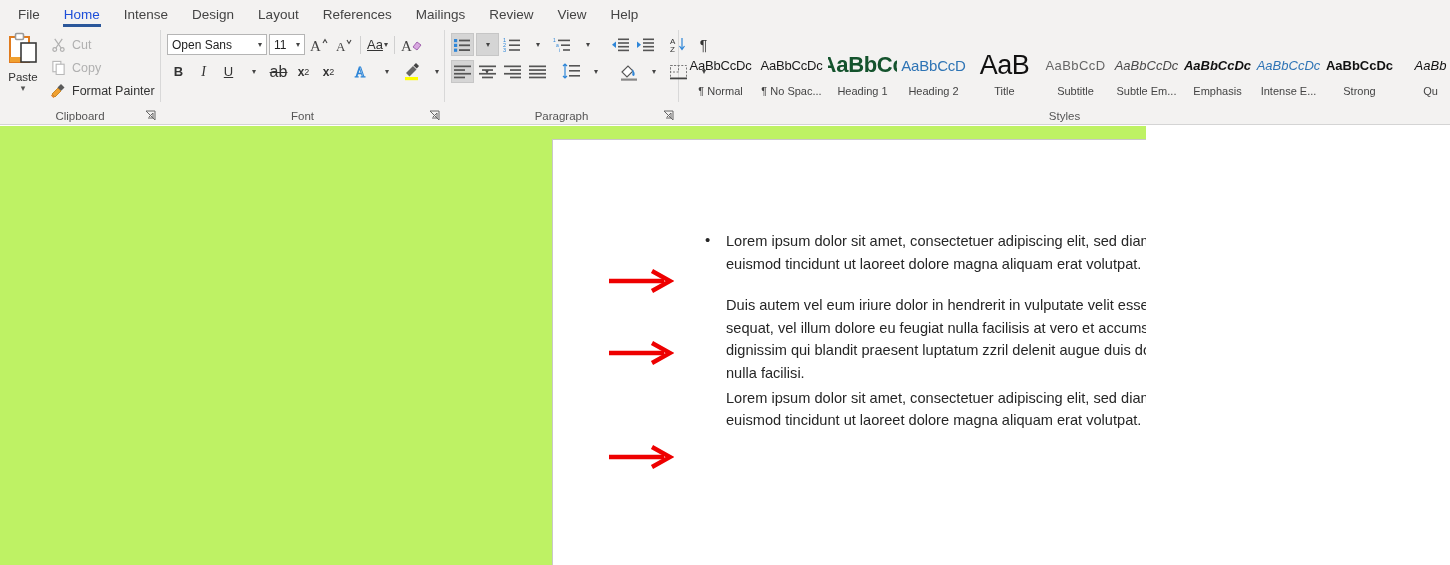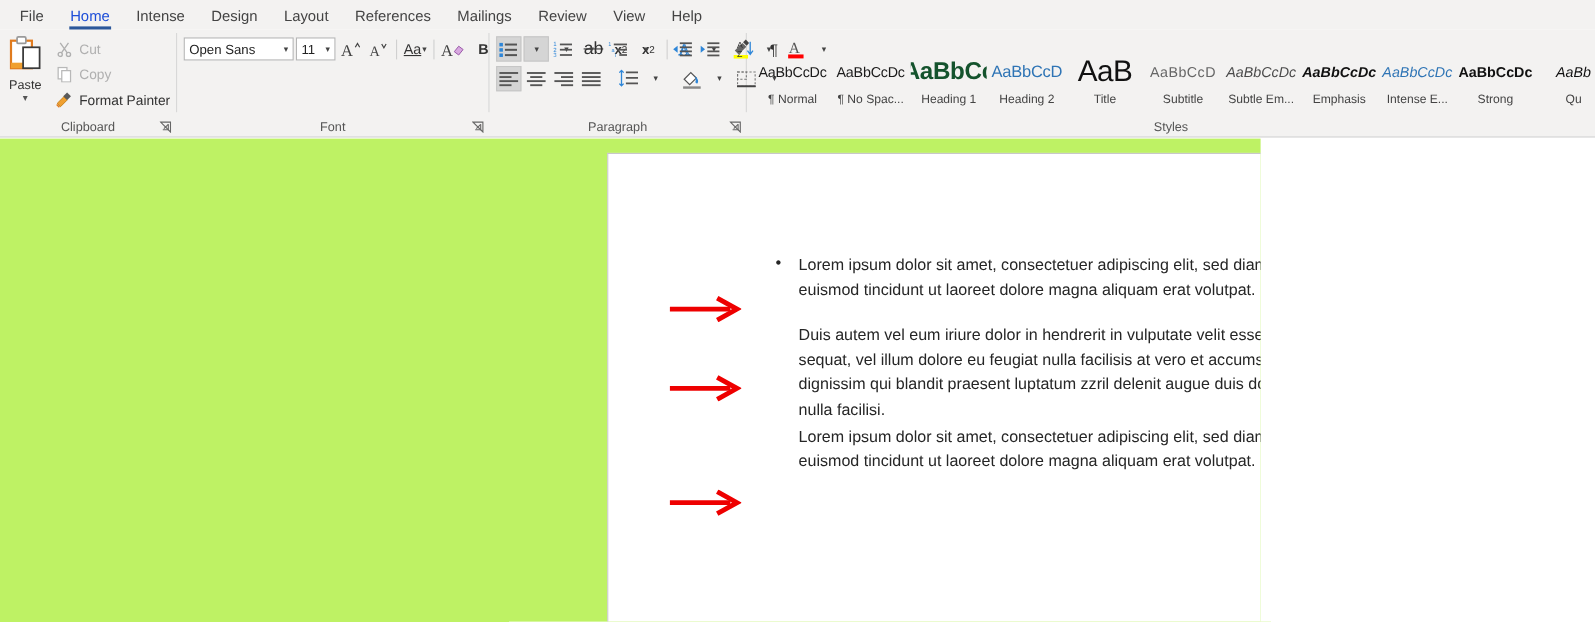--- a/index.html
+++ b/index.html
@@ -86,21 +86,21 @@
     display: flex; align-items: center; gap: 6px;
     height: 21px; padding: 0 4px;
     font-size: 12.5px; color: #333;
     cursor: default; white-space: nowrap;
   }
   .smallcmd.disabled { color: #b0b0b0; }
   .smallcmd .ic { width: 16px; height: 16px; display:flex; align-items:center; justify-content:center;}
 
   
   .font-group { width: 283px; }
-  .font-rows { display: flex; padding: 4px 0 0 6px; gap: 4px; }
+  .font-rows { display: flex; flex-direction: column; padding: 4px 0 0 6px; gap: 4px; }
   .frow { display: flex; align-items: center; gap: 2px; }
   .combo {
     height: 21px;
     border: 1px solid #b5b5b5;
     background: #fff;
     display: flex; align-items: center;
     font-size: 12px; color: #222;
     padding-left: 4px;
     cursor: default;
   }

